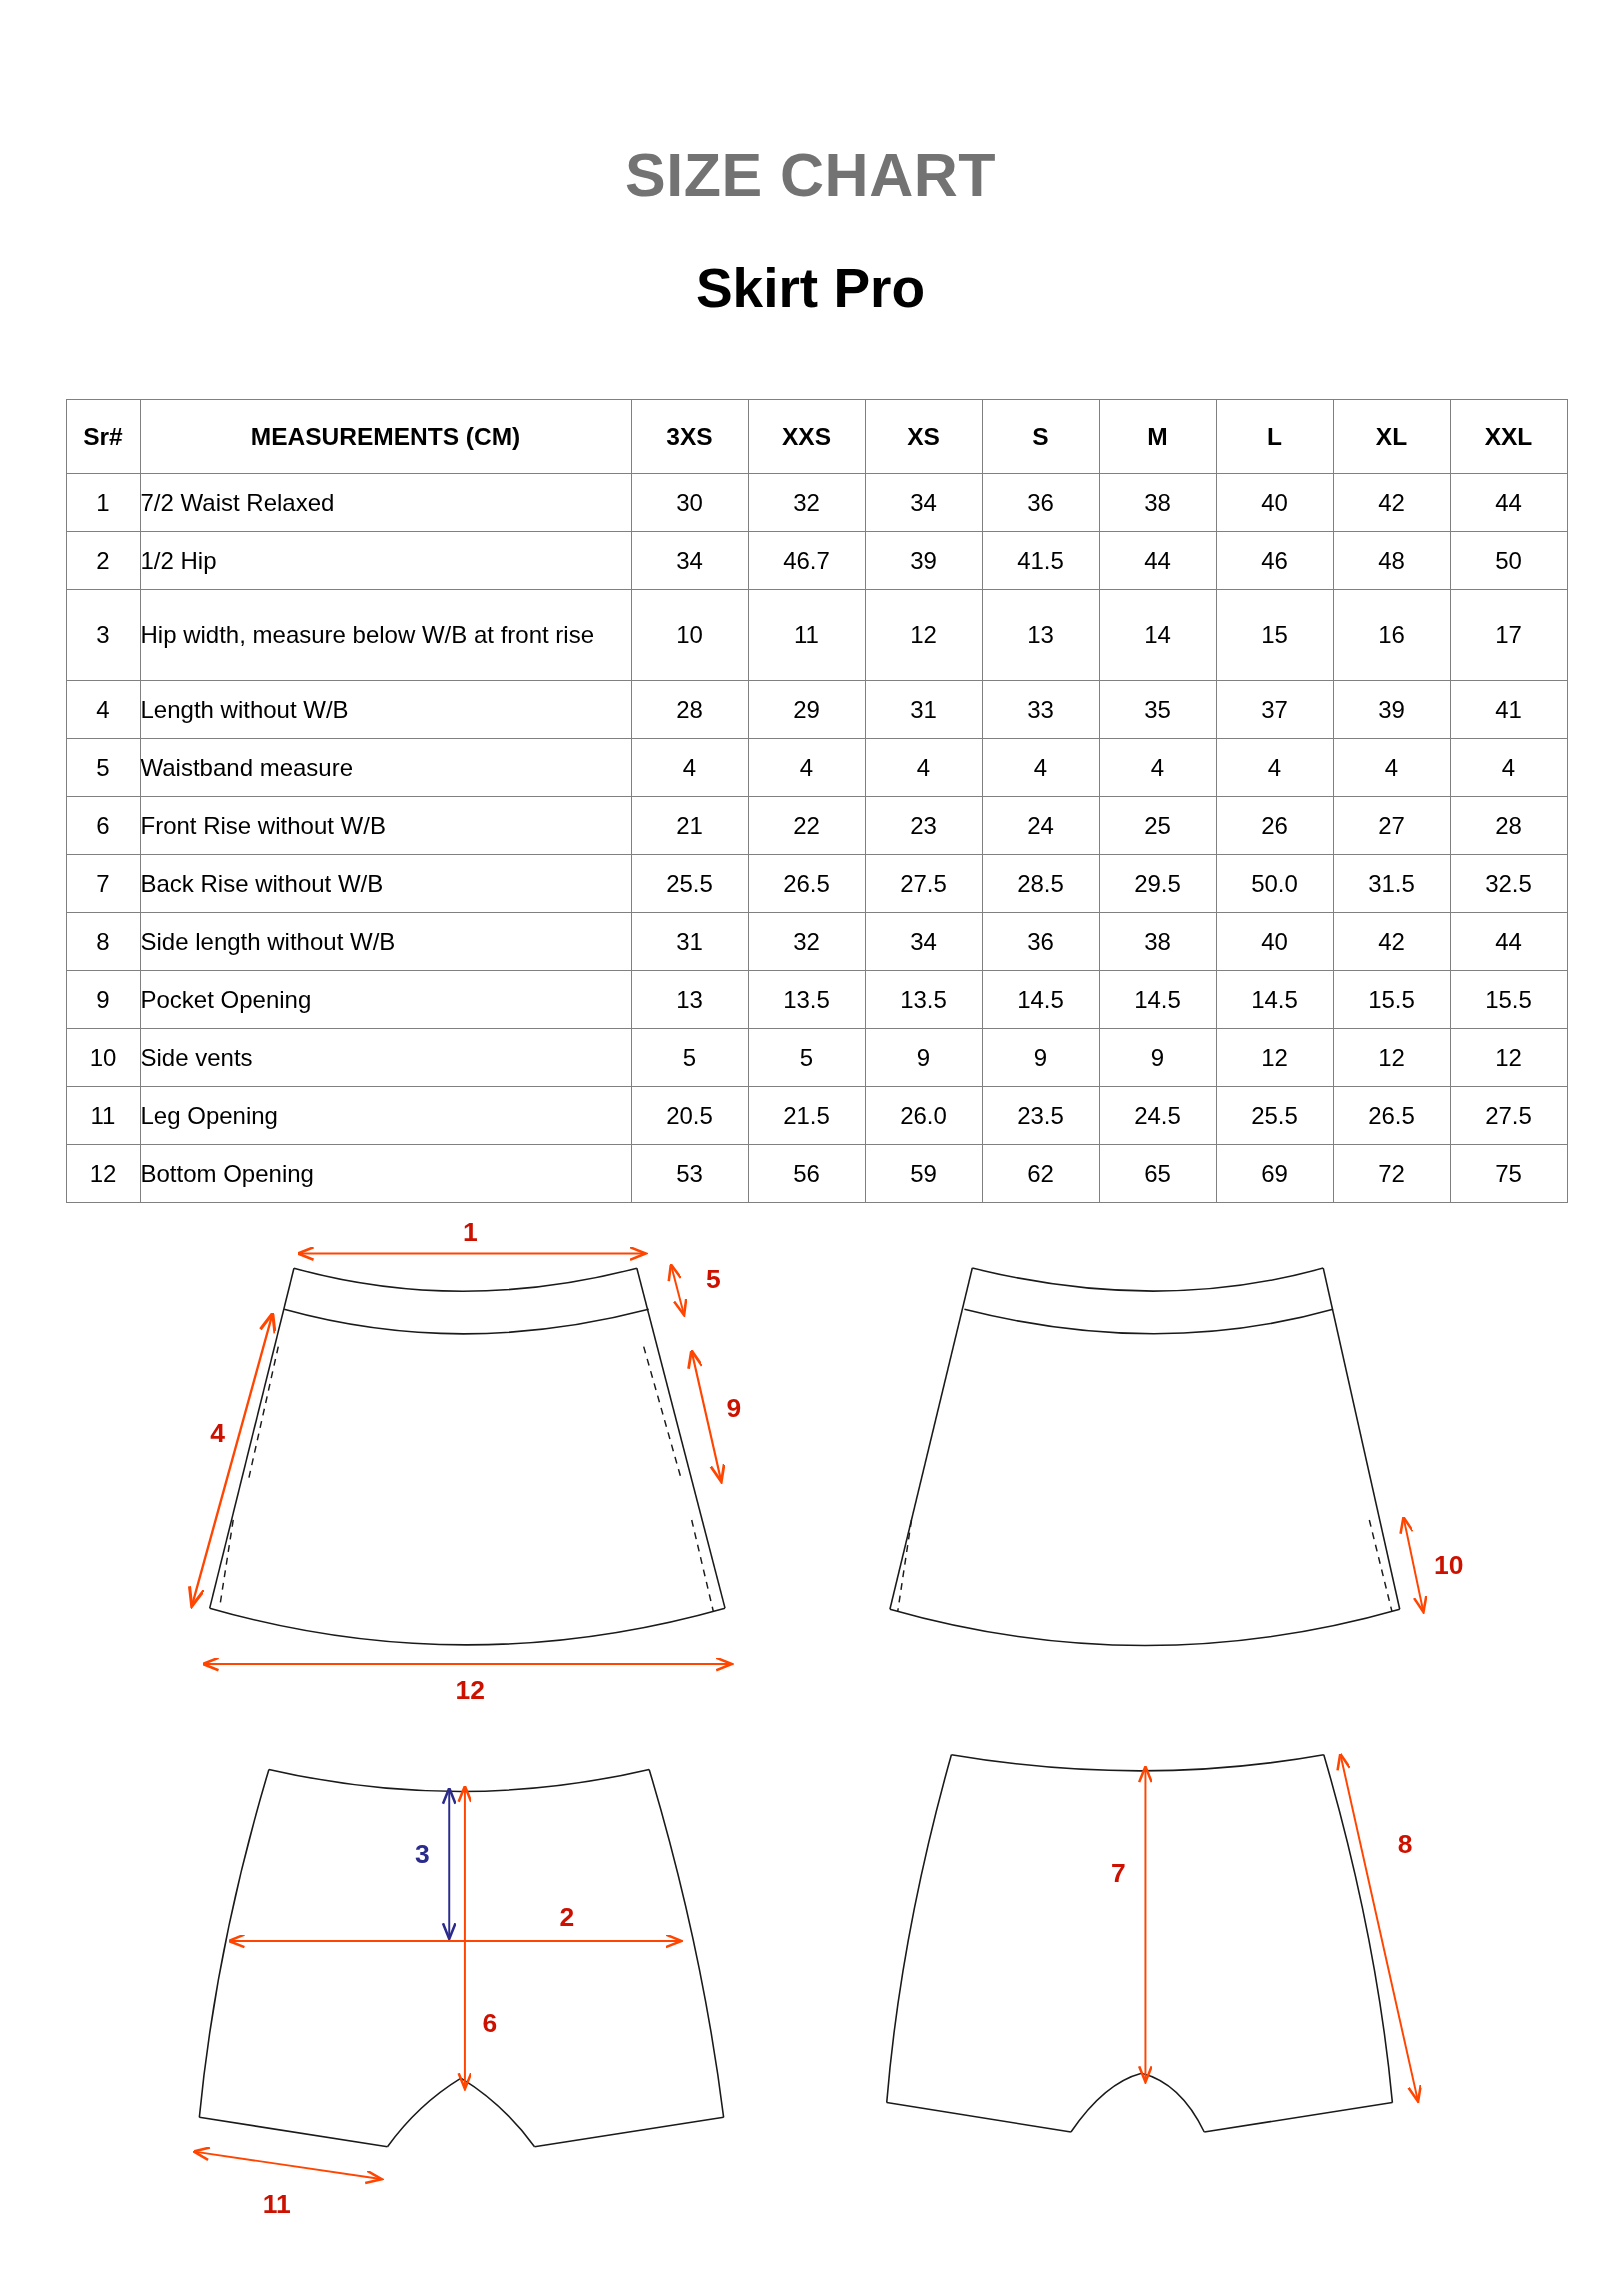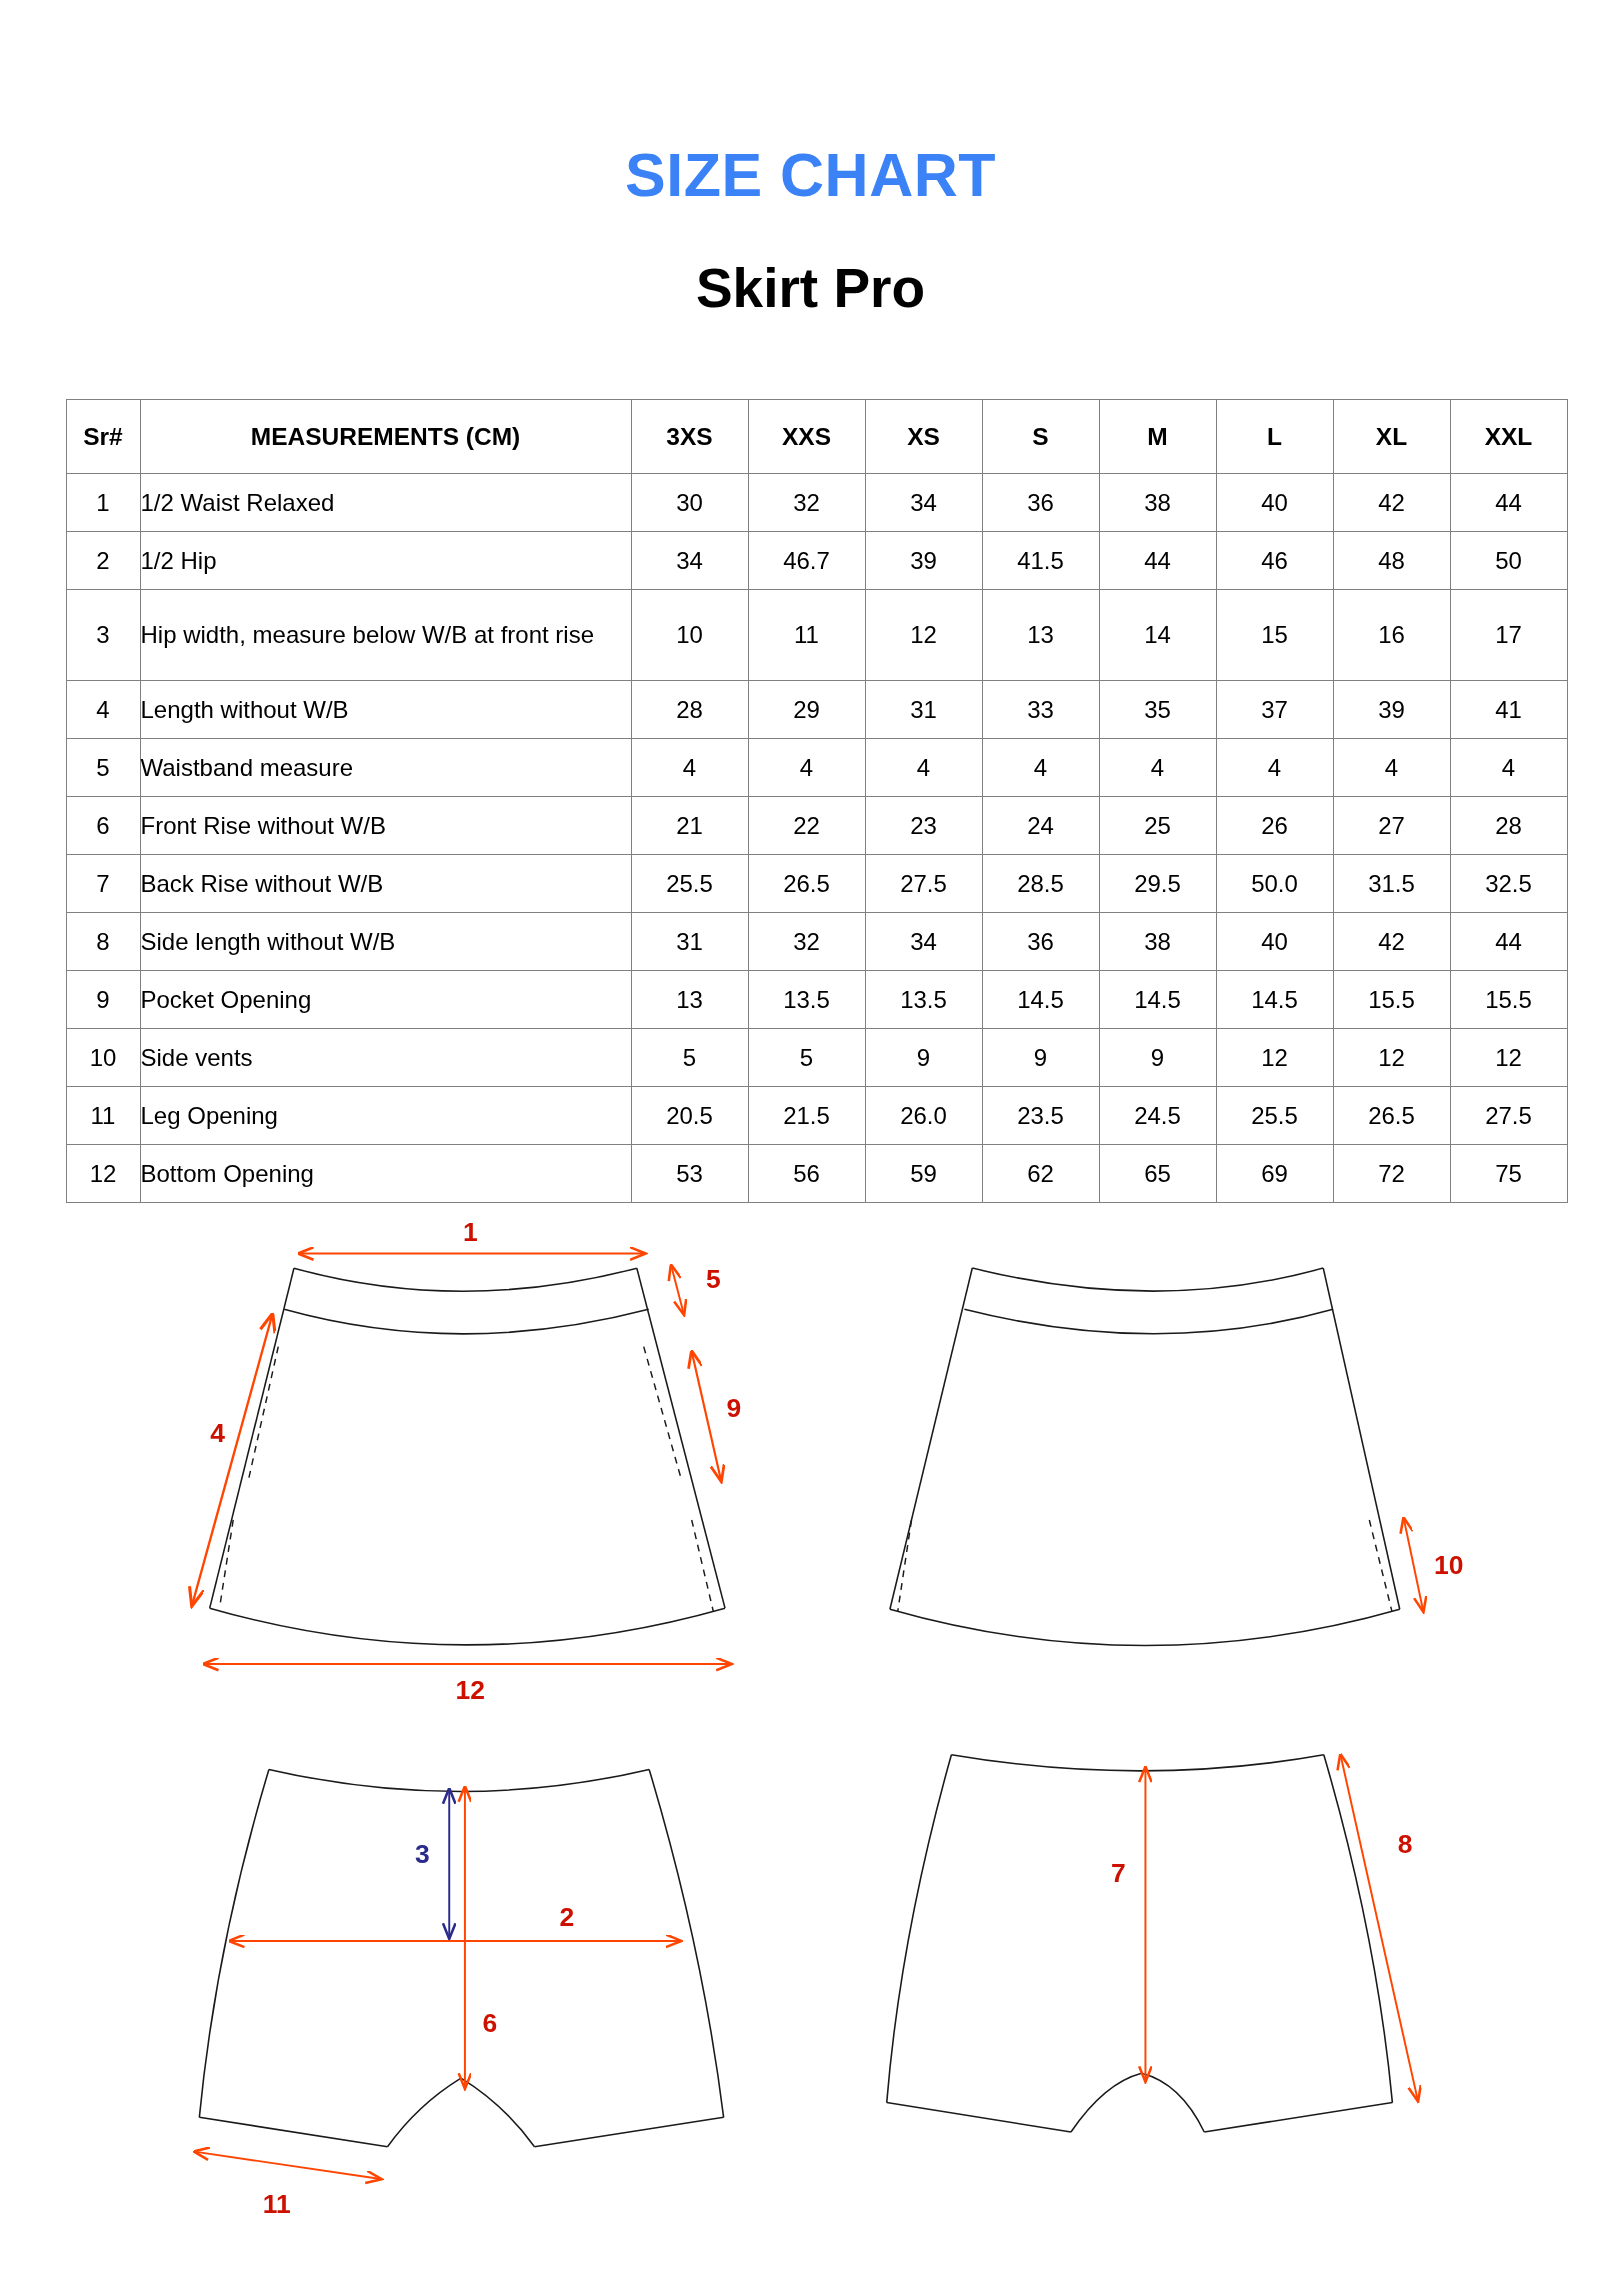--- a/index.html
+++ b/index.html
@@ -12,21 +12,21 @@
     height: 2293px;
     font-family: "Liberation Sans", sans-serif;
     color: #000000;
     position: relative;
     overflow: hidden;
   }
 
   
   .page-title {
     text-align: center;
-    color: #3b82f6;
+    color: #737373;
     font-size: 61px;
     font-weight: bold;
     letter-spacing: 0.5px;
     margin: 0;
     padding-top: 145px;
     line-height: 1;
   }
   .page-subtitle {
     text-align: center;
     color: #000000;
@@ -116,21 +116,21 @@
         <th class="col-size">S</th>
         <th class="col-size">M</th>
         <th class="col-size">L</th>
         <th class="col-size">XL</th>
         <th class="col-size">XXL</th>
       </tr>
     </thead>
     <tbody id="table-body">
         <tr>
           <td class="col-sr">1</td>
-          <td class="col-meas">1/2 Waist Relaxed</td>
+          <td class="col-meas">7/2 Waist Relaxed</td>
           <td class="col-size">30</td>
           <td class="col-size">32</td>
           <td class="col-size">34</td>
           <td class="col-size">36</td>
           <td class="col-size">38</td>
           <td class="col-size">40</td>
           <td class="col-size">42</td>
           <td class="col-size">44</td>
         </tr>
         <tr>

